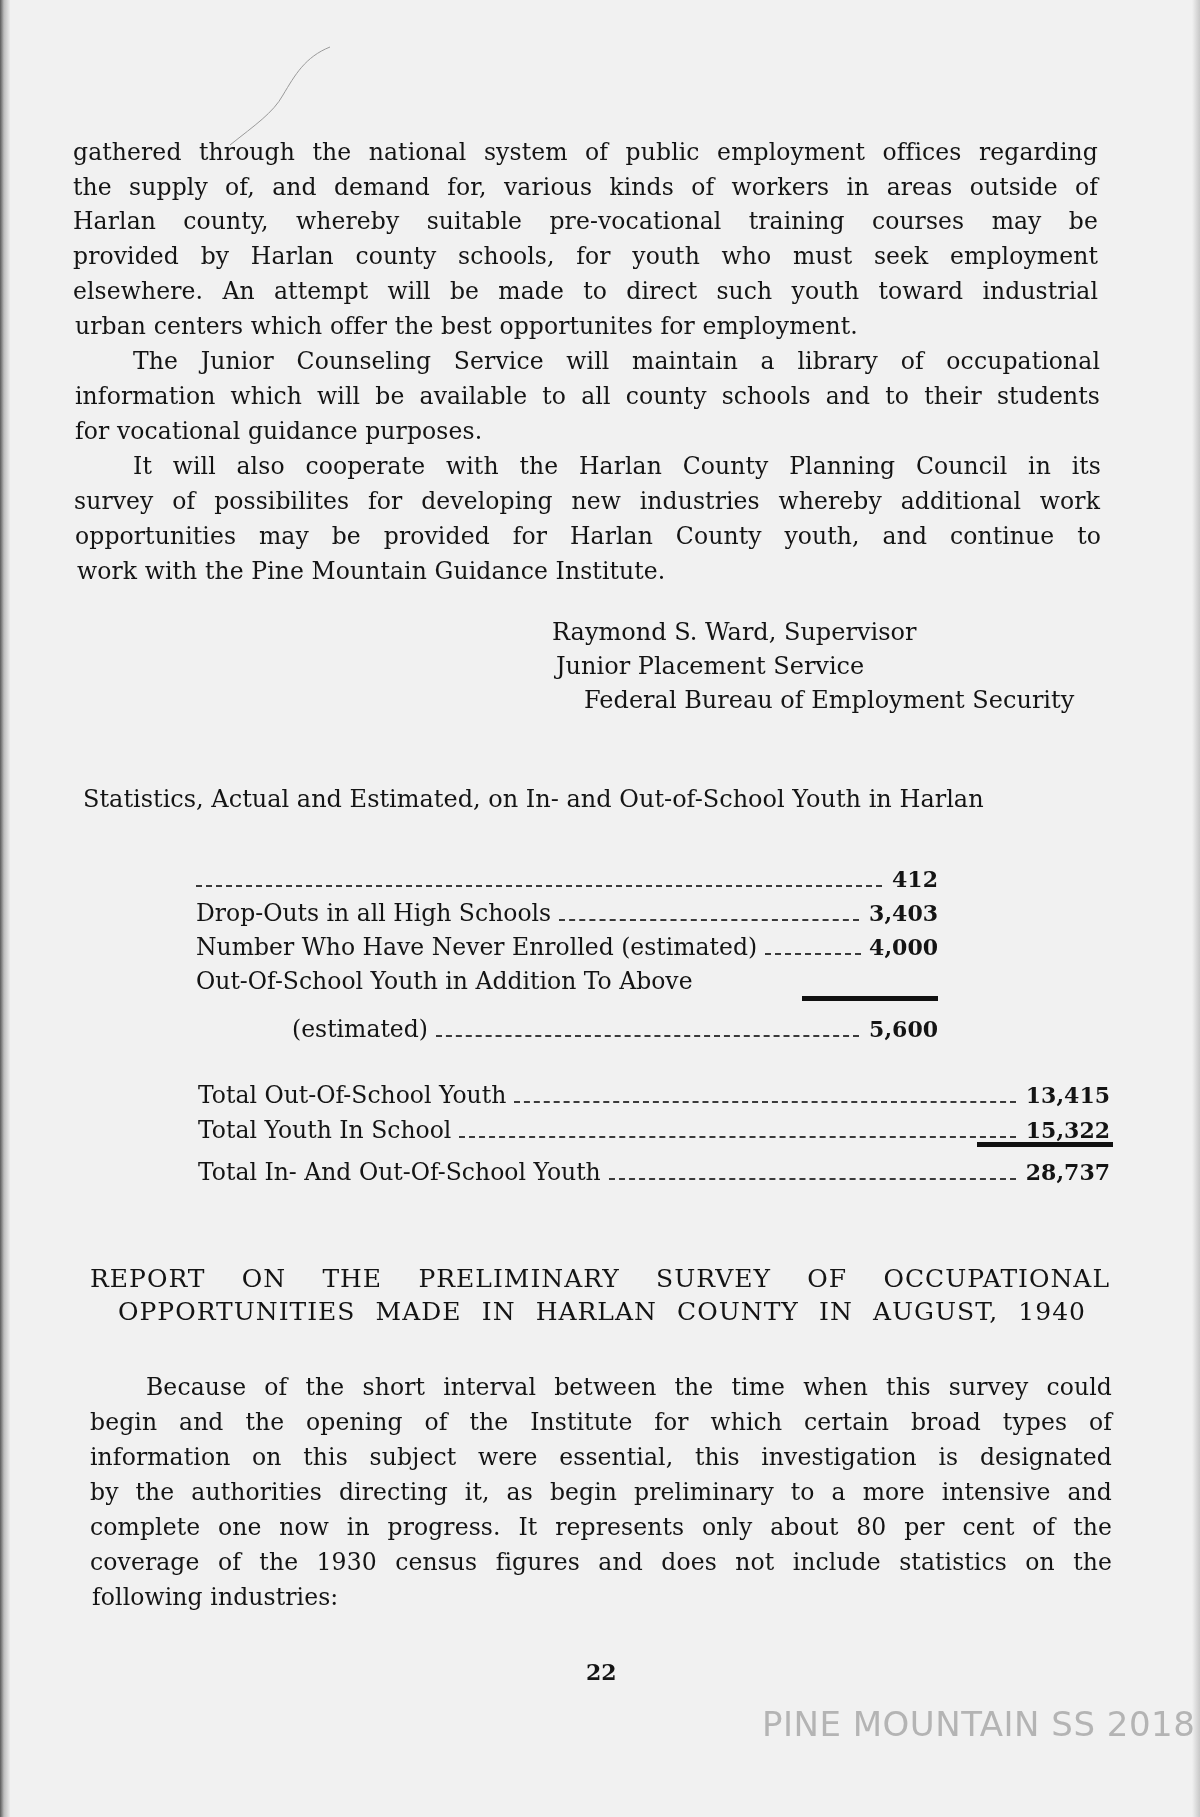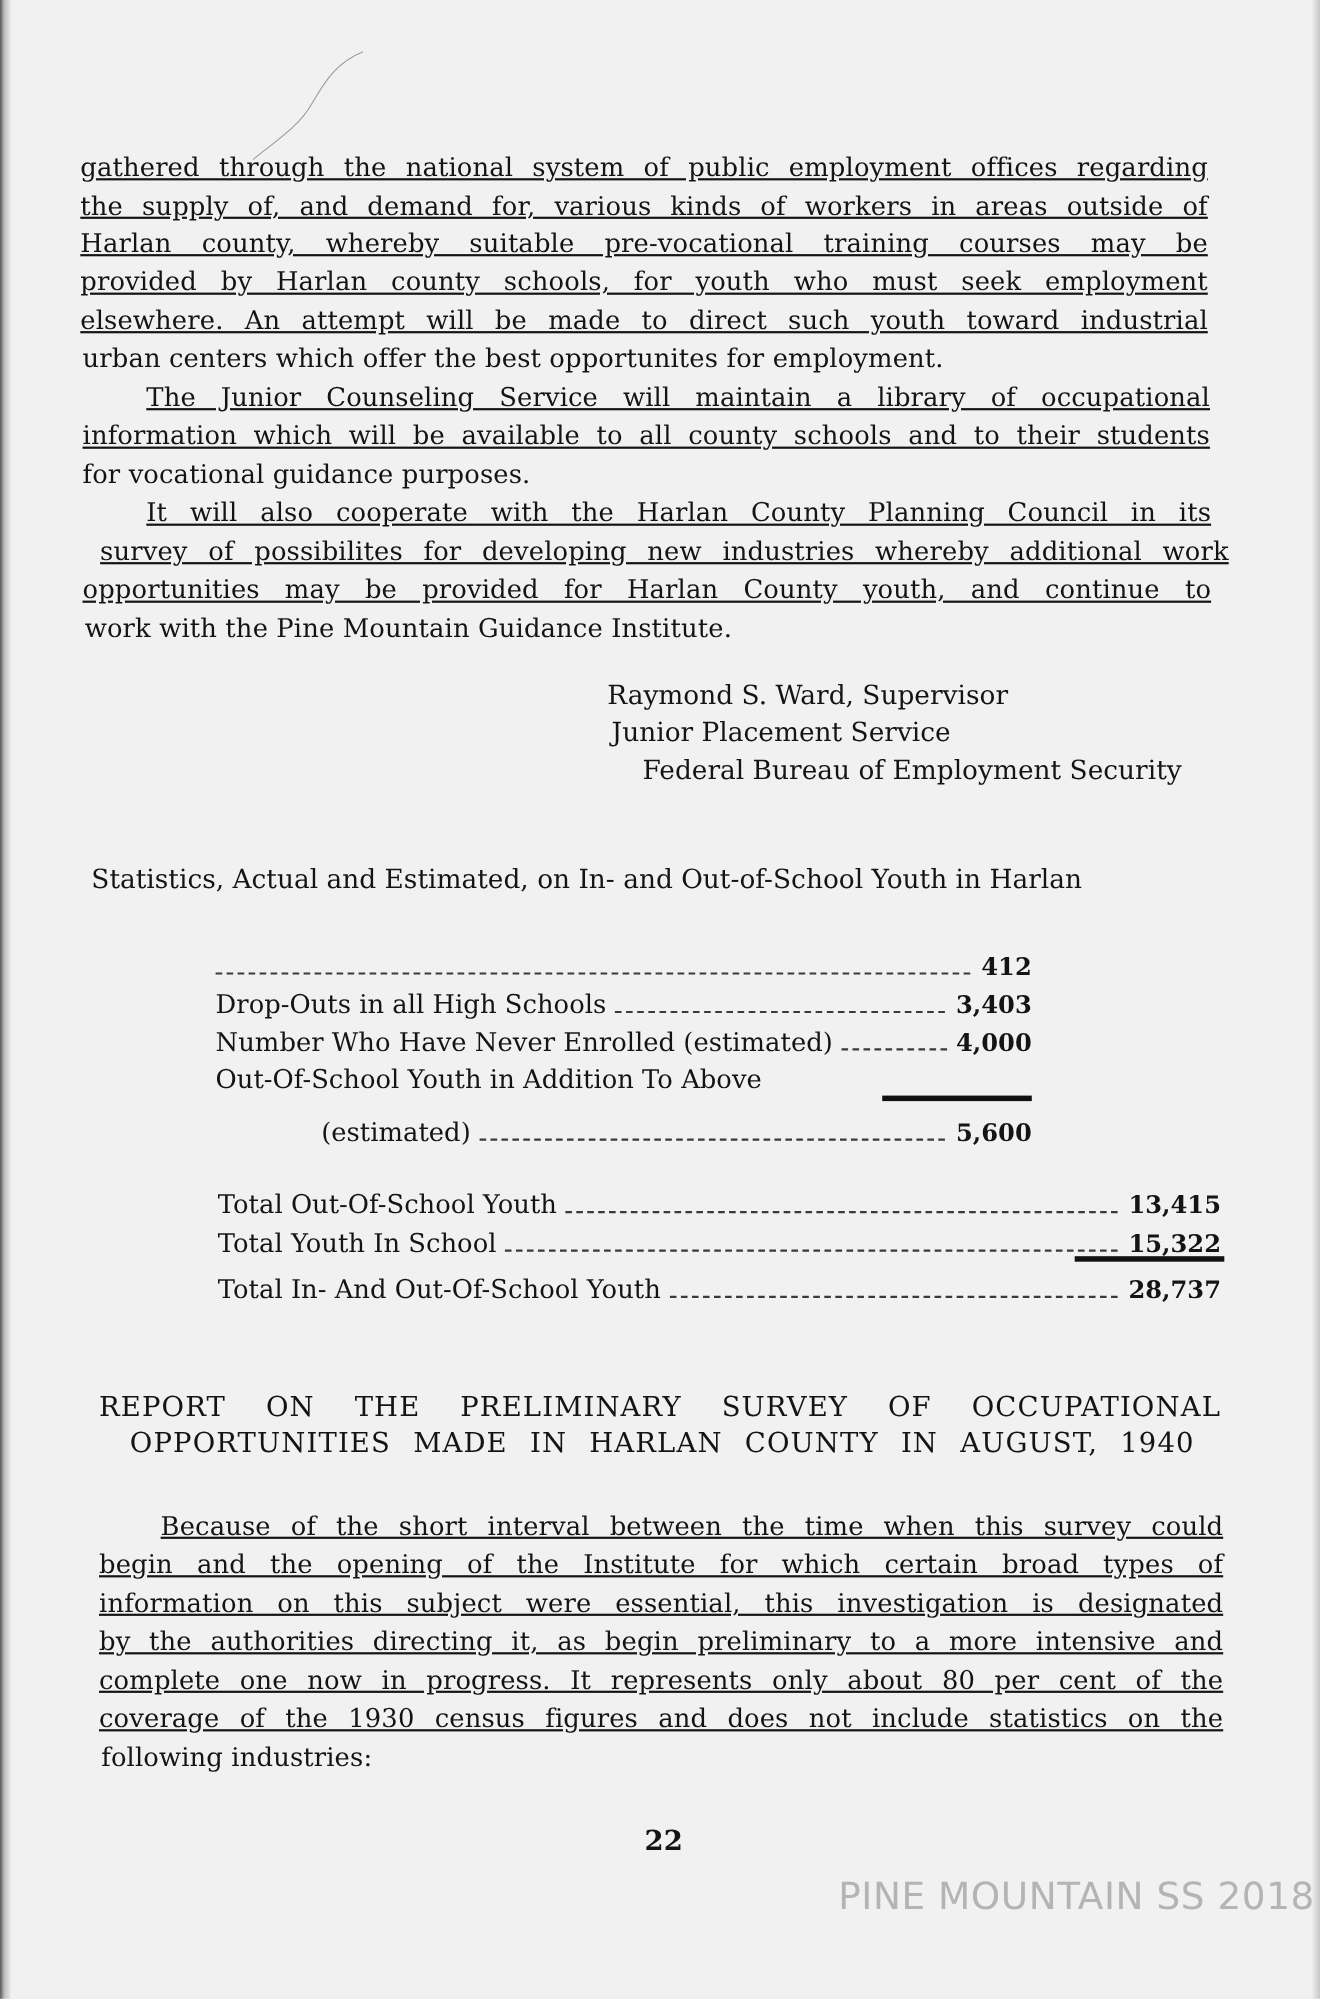--- a/index.html
+++ b/index.html
@@ -18,30 +18,30 @@
     position: absolute; right: 0; top: 0; width: 8px; height: 1817px;
     background: linear-gradient(to left, #c8c8c8, #f1f1f1);
   }
   .hair {
     position: absolute; left: 225px; top: 45px; width: 110px; height: 105px;
   }
   .line {
     position: absolute; white-space: nowrap;
     font-size: 23.5px; line-height: 35px; letter-spacing: 0.1px;
   }
-  .just { text-align: justify; text-align-last: justify; text-decoration: underline; }
+  .just { text-align: justify; text-align-last: justify; }
   .sig { position: absolute; left: 552px; font-size: 24px; line-height: 34px; white-space: nowrap; }
   .stats-title { position: absolute; left: 83px; top: 782px; width: 1022px; font-size: 24px; line-height: 34px; white-space: nowrap; }
   .row { position: absolute; height: 34px; font-size: 23.5px; line-height: 34px; display: flex; align-items: baseline; white-space: nowrap; }
   .row .lab { flex: 0 0 auto; padding-right: 8px; }
   .row .dots { flex: 1 1 auto; border-bottom: 2px dashed #3a3a3a; margin-bottom: 7px; height: 0; margin-right: 10px; }
   .row .val { flex: 0 0 auto; font-weight: bold; font-size: 22px; text-align: right; }
   .rule { position: absolute; height: 5px; background: #111; }
   .heading { position: absolute; font-size: 25px; line-height: 34px; letter-spacing: 1px; white-space: nowrap; text-align: justify; text-align-last: justify; }
-  .pageno { position: absolute; left: 586px; top: 1659px; font-size: 25px; font-weight: bold; }
+  .pageno { position: absolute; left: 586px; top: 1659px; font-size: 22px; font-weight: bold; }
   .watermark { position: absolute; left: 762px; top: 1704px; font-family: "DejaVu Sans", "Liberation Sans", sans-serif; font-size: 34px; color: #b4b4b4; letter-spacing: 0.5px; }
 </style>
 </head>
 <body>
 
 <div class="page-edge-left"></div>
 <div class="page-edge-right"></div>
 <svg class="hair" viewBox="0 0 110 105">
   <path d="M105 2 C 80 12, 70 30, 58 50 C 48 68, 30 80, 5 100" stroke="#9a9a9a" stroke-width="1" fill="none"></path>
 </svg>
@@ -50,21 +50,21 @@
   <div class="line just" style="left:73px; top:135px; width:1025px;">gathered through the national system of public employment offices regarding</div>
   <div class="line just" style="left:73px; top:170px; width:1025px;">the supply of, and demand for, various kinds of workers in areas outside of</div>
   <div class="line just" style="left:73px; top:204px; width:1025px;">Harlan county, whereby suitable pre-vocational training courses may be</div>
   <div class="line just" style="left:73px; top:239px; width:1025px;">provided by Harlan county schools, for youth who must seek employment</div>
   <div class="line just" style="left:73px; top:274px; width:1025px;">elsewhere. An attempt will be made to direct such youth toward industrial</div>
   <div class="line" style="left:75px; top:309px;">urban centers which offer the best opportunites for employment.</div>
   <div class="line just" style="left:133px; top:344px; width:967px;">The Junior Counseling Service will maintain a library of occupational</div>
   <div class="line just" style="left:75px; top:379px; width:1025px;">information which will be available to all county schools and to their students</div>
   <div class="line" style="left:75px; top:414px;">for vocational guidance purposes.</div>
   <div class="line just" style="left:133px; top:449px; width:968px;">It will also cooperate with the Harlan County Planning Council in its</div>
-  <div class="line just" style="left:91px; top:484px; width:1026px;">survey of possibilites for developing new industries whereby additional work</div>
+  <div class="line just" style="left:74px; top:484px; width:1026px;">survey of possibilites for developing new industries whereby additional work</div>
   <div class="line just" style="left:75px; top:519px; width:1026px;">opportunities may be provided for Harlan County youth, and continue to</div>
   <div class="line" style="left:77px; top:554px;">work with the Pine Mountain Guidance Institute.</div>
 </div>
 
 <div>
   <div class="sig" style="top:615px;">Raymond S. Ward, Supervisor</div>
   <div class="sig" style="top:649px; left:556px;">Junior Placement Service</div>
   <div class="sig" style="top:683px;margin-left:32px;">Federal Bureau of Employment Security</div>
 </div>
 

